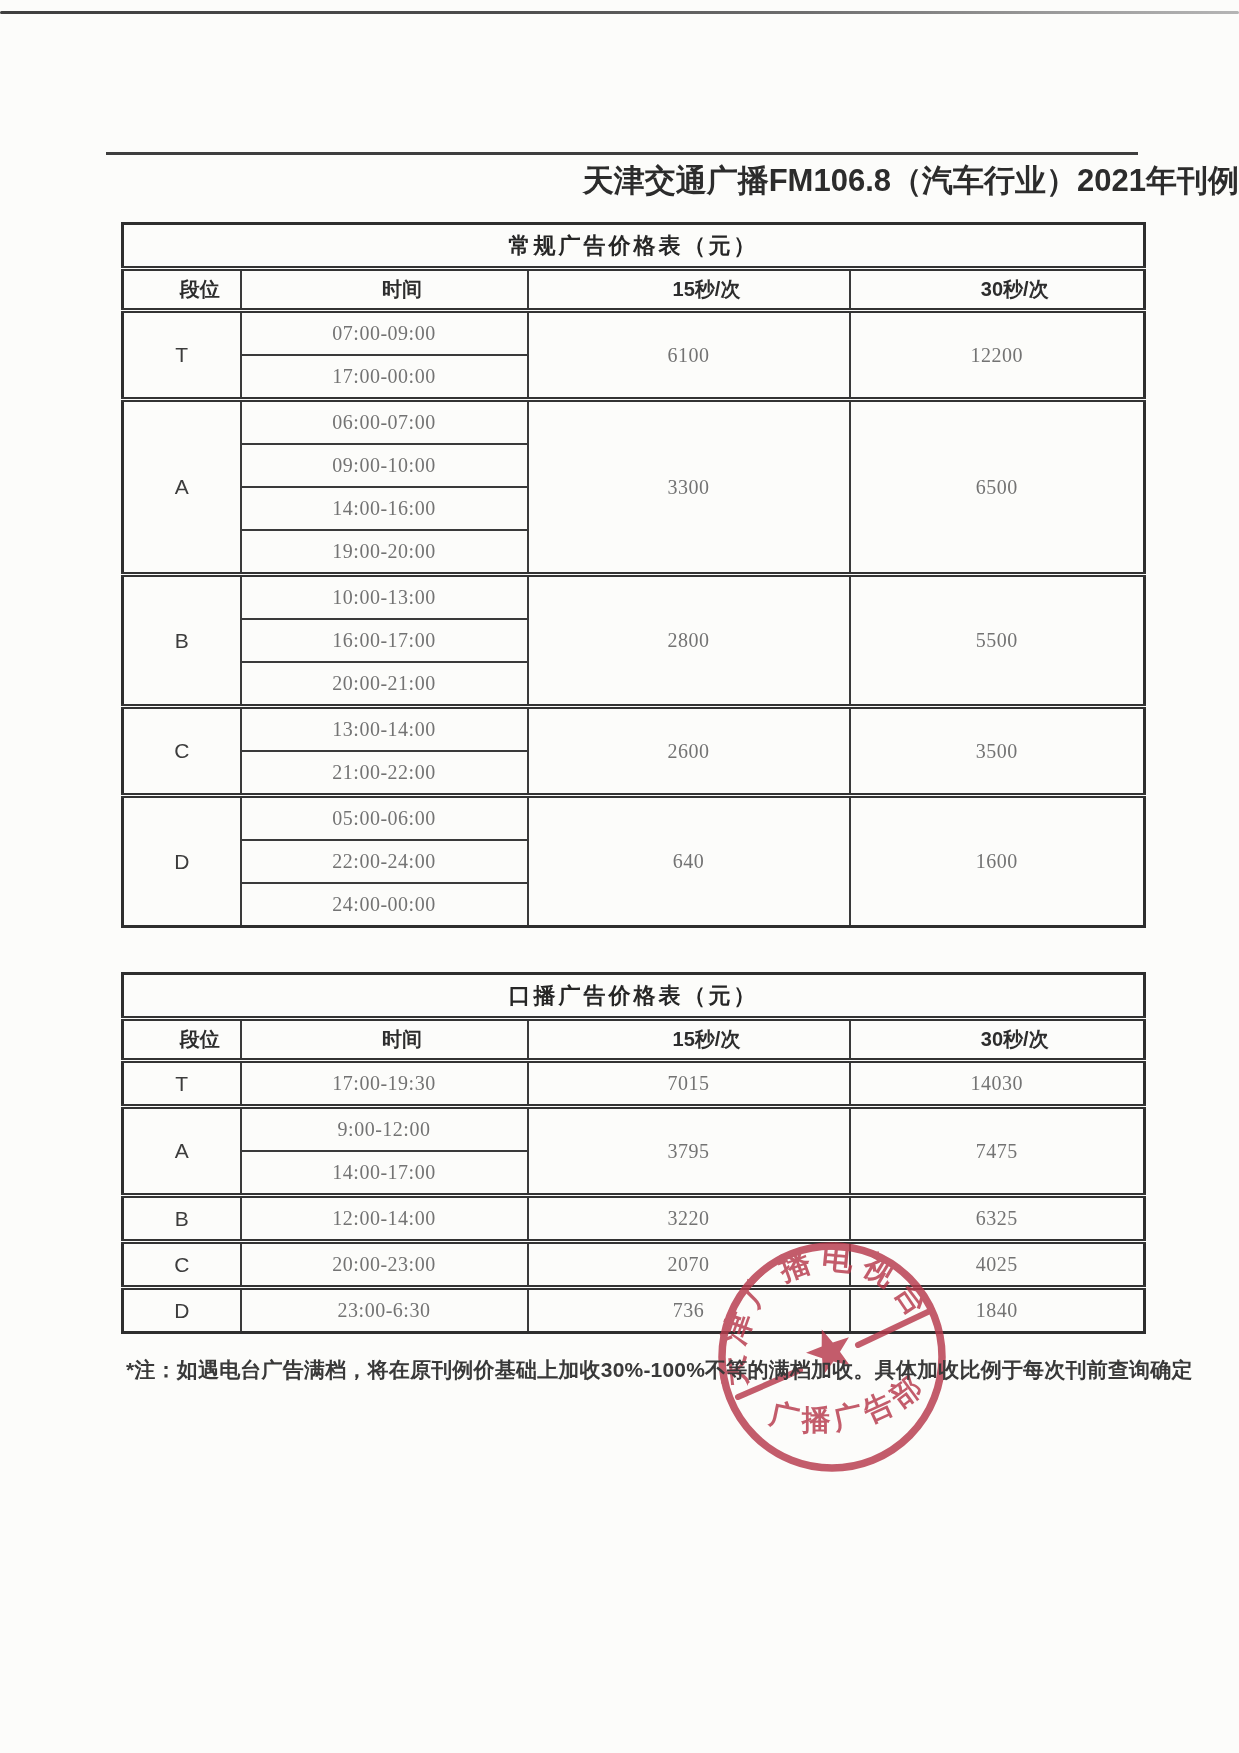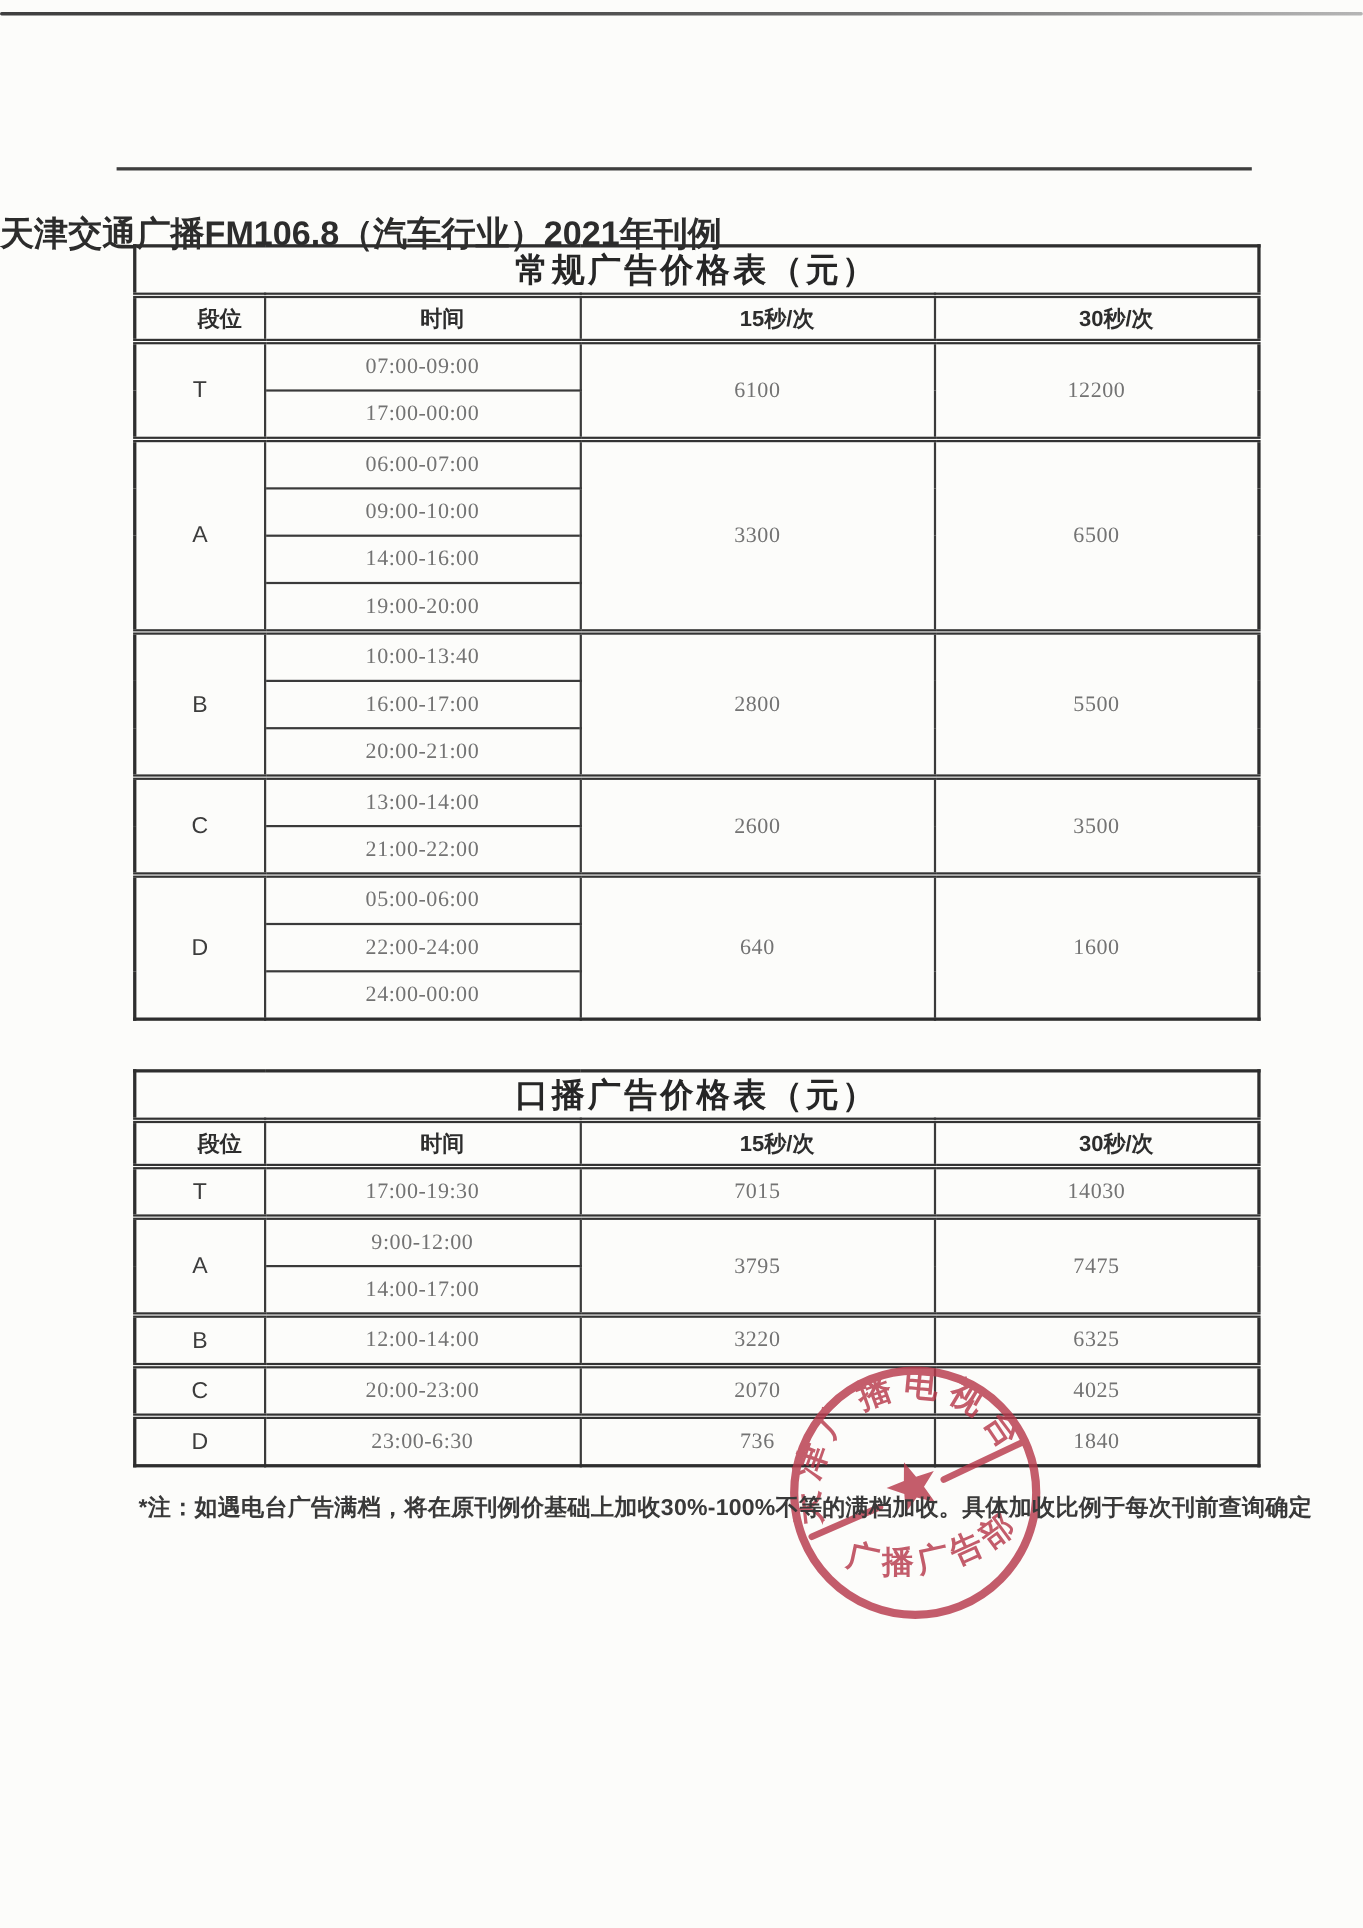--- a/index.html
+++ b/index.html
@@ -16,42 +16,41 @@
     background:linear-gradient(to right,#3f3f3f,#4c4c4c 40%,#6e6e6e 65%,#9a9a9a 85%,#b5b5b5);
     border-radius:2px;
   }
   
   .top-rule{
     position:absolute;left:106px;top:152px;width:1032px;height:3px;
     background:#3e3e3e;
   }
   .page-title{
     position:absolute;left:0;right:0;top:160px;
-    text-align:left;
+    text-align:right;
     font-size:31px;font-weight:bold;color:#2c2c2c;
     letter-spacing:0px;
-    margin-top:32px;
   }
   
   .price-table{
     position:absolute;left:121px;
     border-collapse:collapse;table-layout:fixed;
     border:3px solid #2e2e2e;
   }
   .price-table td,.price-table th{
     border:2px solid #3a3a3a;
     text-align:center;vertical-align:middle;
     padding:0;
     overflow:hidden;white-space:nowrap;
   }
   .t1{top:222px;}
   .t2{top:940px;margin-top:32px;}
   .tbl-title-cell{
     height:47px;
-    font-size:30px;font-weight:bold;color:#262626;
+    font-size:22px;font-weight:bold;color:#262626;
     letter-spacing:3px;
     border-bottom:5px double #333 !important;
     font-family:Liberation Mono, monospace;
   }
   .price-table th{
     height:37px;
     font-size:20px;font-weight:bold;color:#2d2d2d;
     border-bottom:5px double #333;
     padding-left:36px;
   }
@@ -119,21 +118,21 @@
   </tr>
   <tr>
     <td class="time-cell">14:00-16:00</td>
   </tr>
   <tr>
     <td class="time-cell">19:00-20:00</td>
   </tr>
 
   <tr class="sec-start">
     <td class="tier-cell" rowspan="3">B</td>
-    <td class="time-cell">10:00-13:40</td>
+    <td class="time-cell">10:00-13:00</td>
     <td class="price-cell" rowspan="3">2800</td>
     <td class="price-cell" rowspan="3">5500</td>
   </tr>
   <tr>
     <td class="time-cell">16:00-17:00</td>
   </tr>
   <tr>
     <td class="time-cell">20:00-21:00</td>
   </tr>
 

